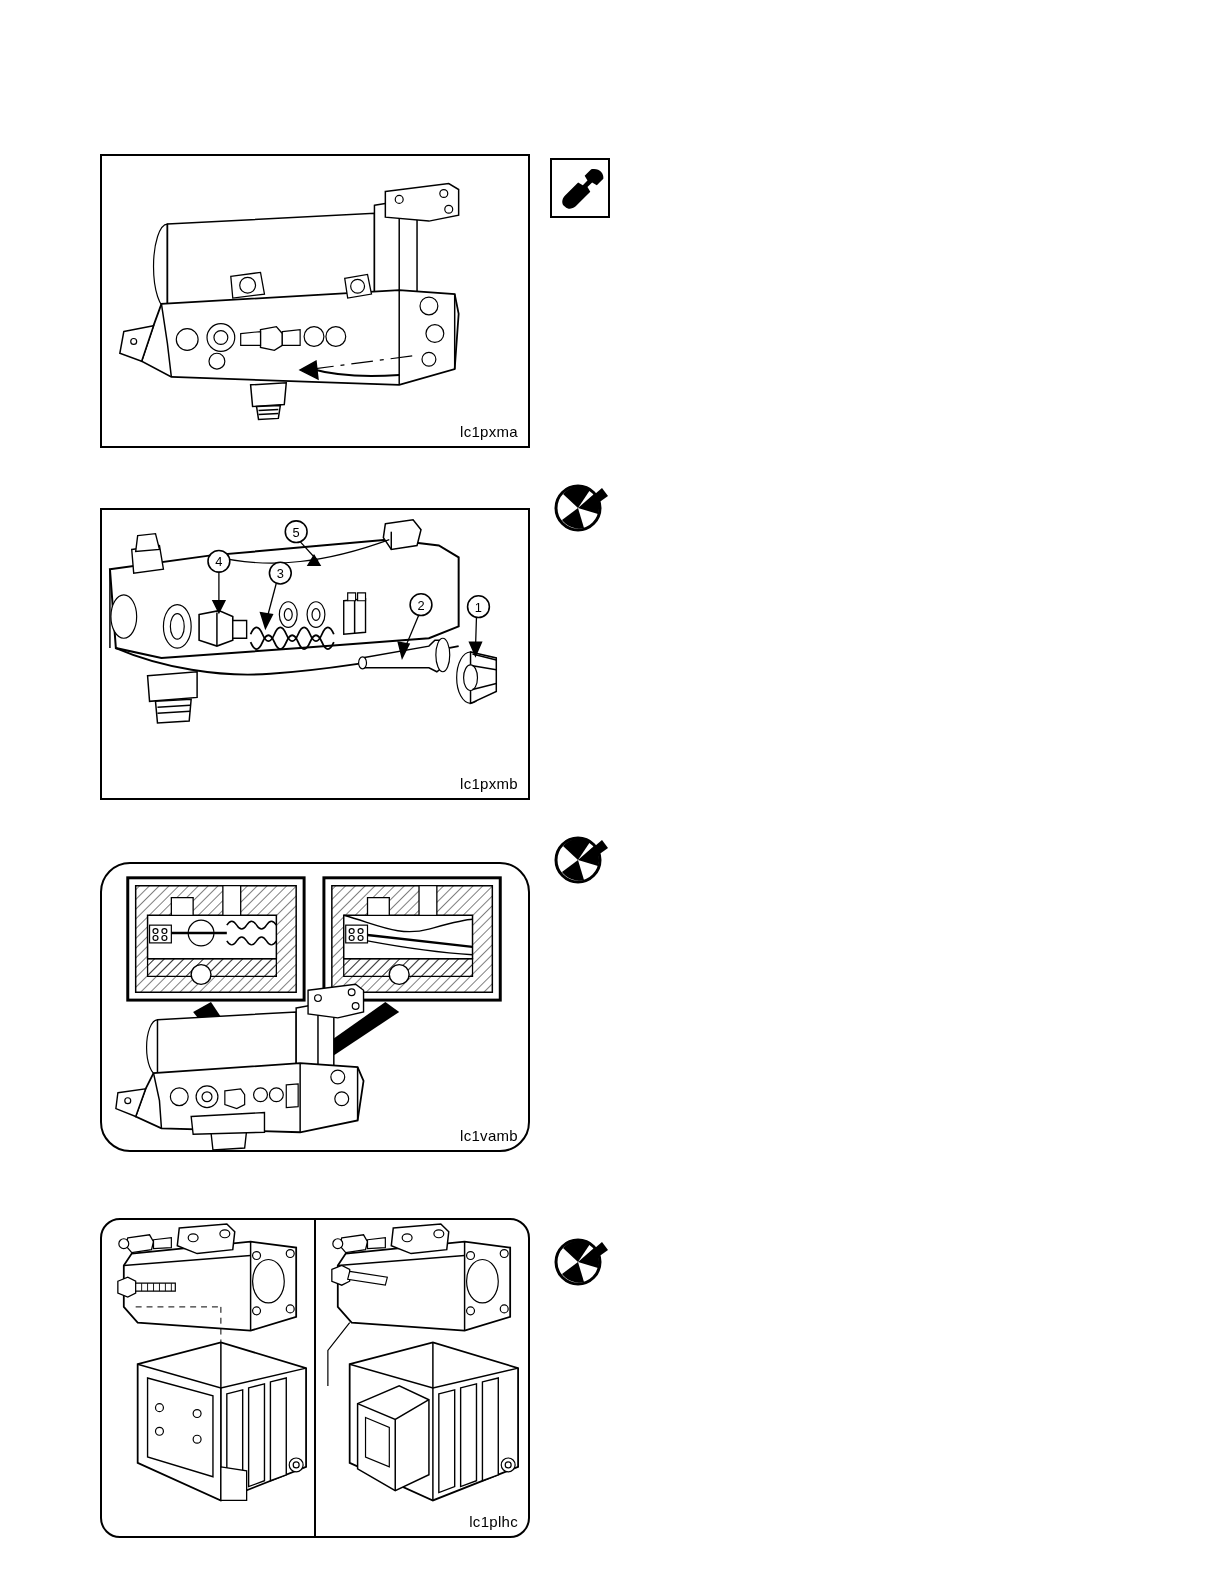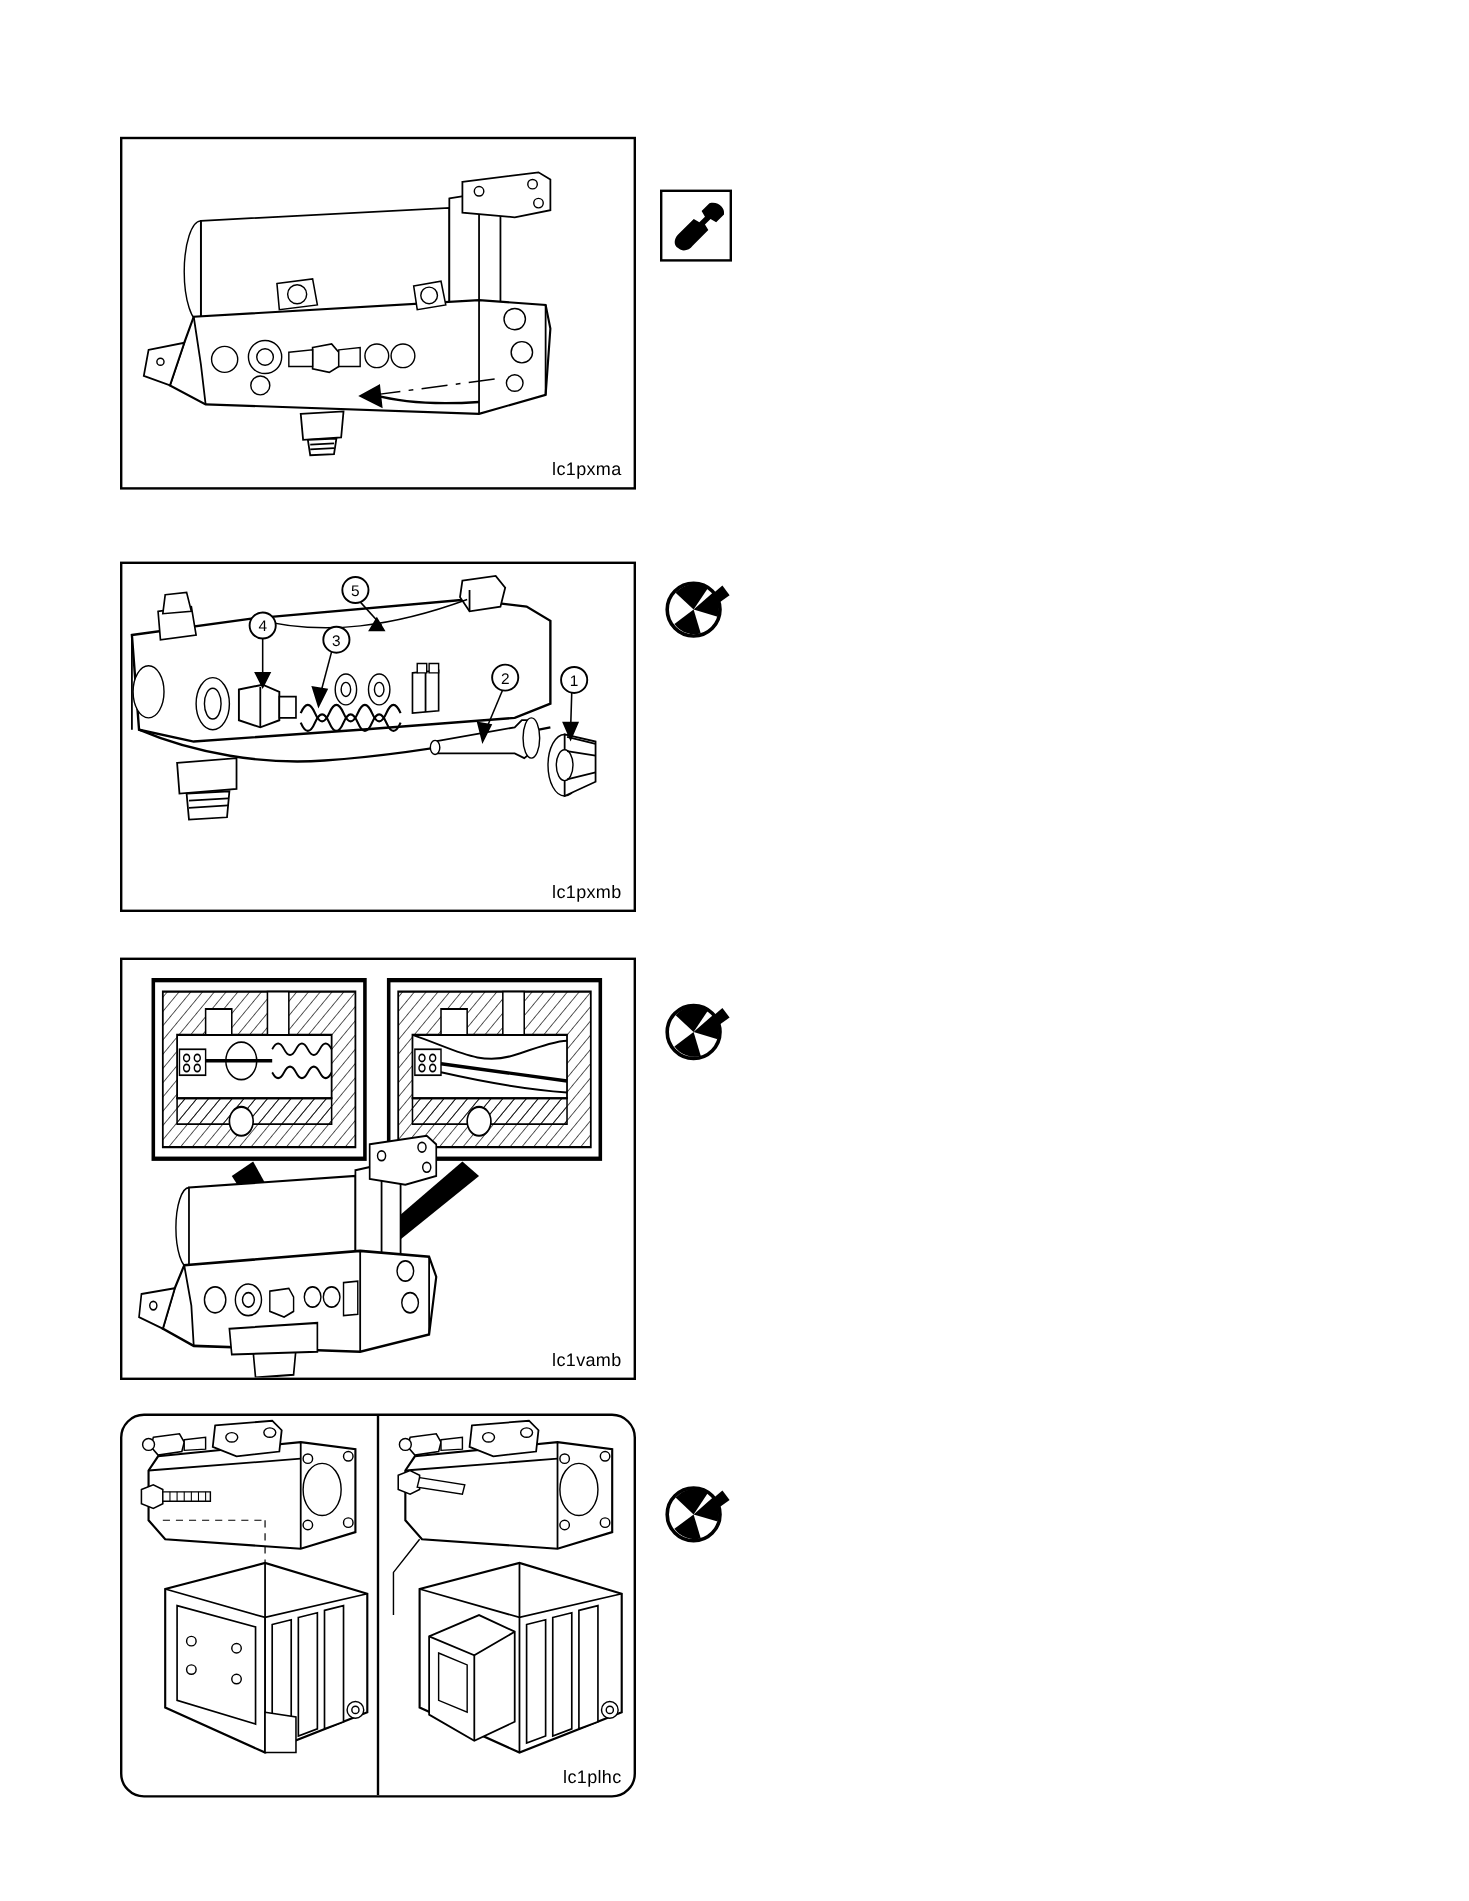--- a/index.html
+++ b/index.html
@@ -20,20 +20,21 @@
     height: 1584px;
     background: #fff;
   }
 
   
   .figure {
     position: absolute;
     border: 2px solid #000;
     background: #fff;
     box-sizing: border-box;
+    margin-top: 40px;
   }
   .fig-caption {
     position: absolute;
     right: 10px;
     bottom: 6px;
     font-family: "Liberation Sans", sans-serif;
     font-size: 15px;
     letter-spacing: 0.3px;
     color: #000;
   }
@@ -226,21 +227,21 @@
   <div class="side-icon" style="left:550px; top:478px;">
     <svg viewBox="0 0 60 60" width="60" height="60">
       <circle cx="28" cy="30" r="22" fill="#fff" stroke="#000" stroke-width="3"></circle>
       <path d="M28 30 L13 16 A21 21 0 0 1 40 12 Z" fill="#000"></path>
       <path d="M28 30 L12 42 A21 21 0 0 0 34 50 Z" fill="#000"></path>
       <path d="M28 30 L48 36 A21 21 0 0 0 44 16 Z" fill="#000"></path>
       <path d="M38 22 L52 10 L58 18 L44 28 Z" fill="#000"></path>
     </svg>
   </div>
 
-  <div class="figure" style="left:100px; top:798px; width:430px; height:352px;">
+  <div class="figure" style="left:100px; top:822px; width:430px; height:290px;border-radius:30px;">
     <svg class="fig-svg" viewBox="0 0 430 290" preserveAspectRatio="none">
       <defs>
         <pattern id="hatch" width="7" height="7" patternUnits="userSpaceOnUse" patternTransform="rotate(45)">
           <line x1="0" y1="0" x2="0" y2="7" stroke="#000" stroke-width="1"></line>
         </pattern>
       </defs>
 
       <g>
         <rect x="26" y="14" width="178" height="124" fill="#fff" stroke="#000" stroke-width="3"></rect>
         <path d="M34 22 L196 22 L196 130 L34 130 Z" fill="url(#hatch)" stroke="#000" stroke-width="1.5"></path>

